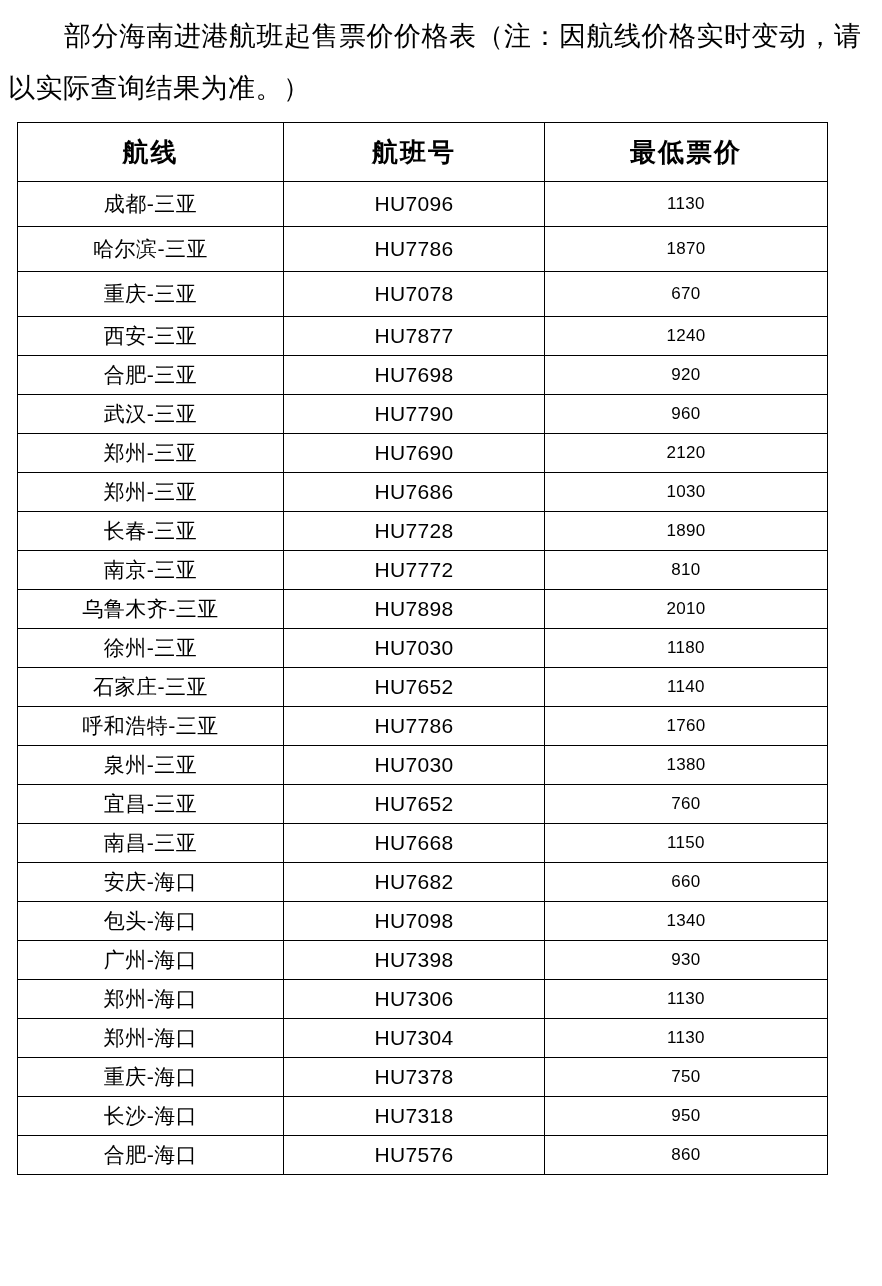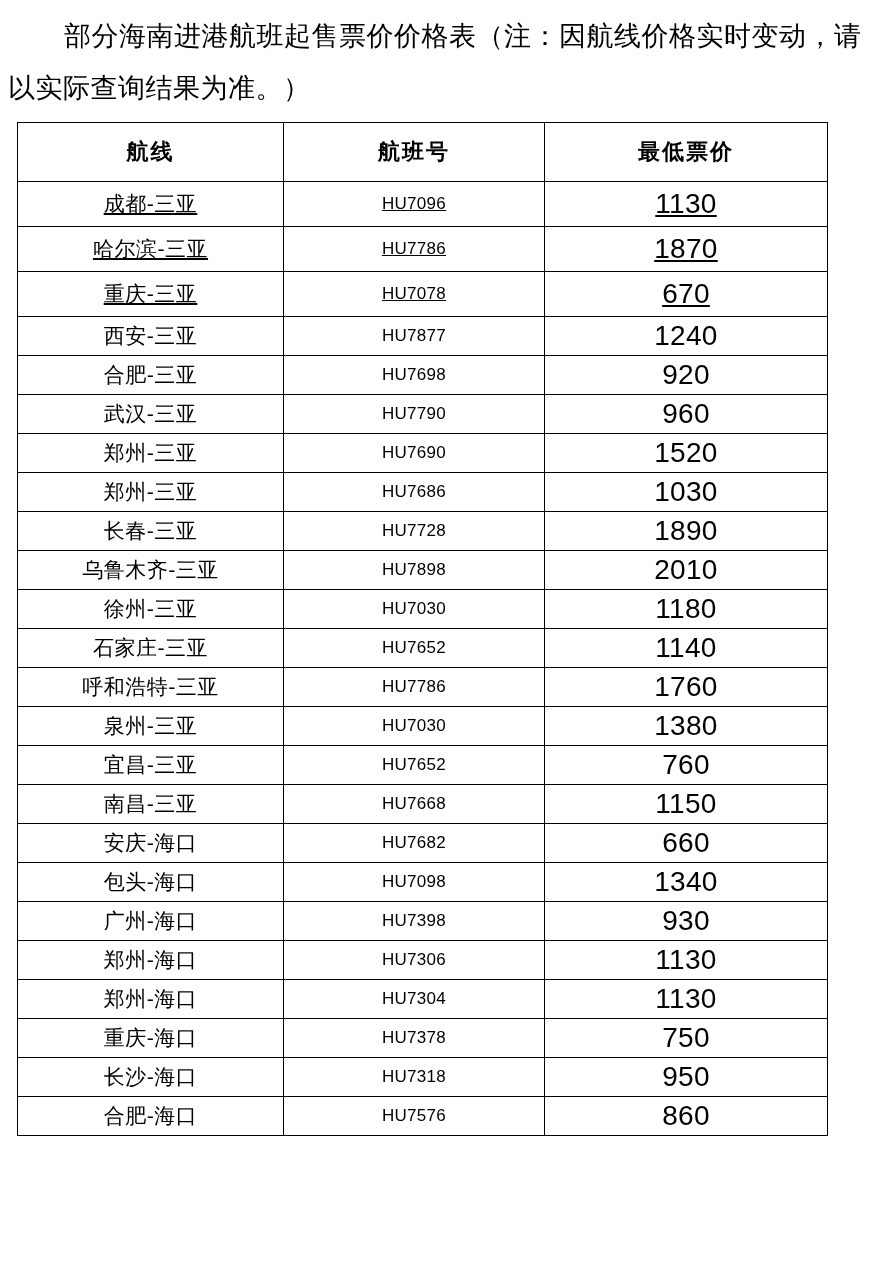--- a/index.html
+++ b/index.html
@@ -56,46 +56,46 @@
     background: #ffffff;
   }
   .col-route   { width: 266px; }
   .col-flight  { width: 261px; }
   .col-fare    { width: 283px; }
 
   thead th {
     height: 58px;
     font-family: "DejaVu Serif", "Liberation Serif", serif;
     font-weight: bold;
-    font-size: 22px;
+    font-size: 26px;
     letter-spacing: 2px;
   }
 
   tbody tr { height: 38px; }
   tbody td { height: 38px; }
 
   td.route {
     font-family: "DejaVu Serif", "Liberation Serif", serif;
     font-size: 21px;
     letter-spacing: 0.5px;
   }
   td.flight {
     font-family: "Liberation Sans", "DejaVu Sans", sans-serif;
+    font-size: 21px;
+    letter-spacing: 0.3px;
+  }
+  td.fare {
+    font-family: "Liberation Sans", "DejaVu Sans", sans-serif;
     font-size: 17px;
     letter-spacing: 0.3px;
   }
-  td.fare {
-    font-family: "Liberation Sans", "DejaVu Sans", sans-serif;
-    font-size: 28px;
-    letter-spacing: 0.3px;
-  }
 
   
   tbody tr.tall { height: 44px; }
-  tbody tr.tall td { height: 44px; text-decoration: underline; }
+  tbody tr.tall td { height: 44px; }
 </style>
 </head>
 <body>
 
 <div class="page">
 
   <div class="doc-title">部分海南进港航班起售票价价格表（注：因航线价格实时变动，请以实际查询结果为准。）</div>
 
   <table class="fare-table">
     <colgroup>
@@ -137,33 +137,38 @@
           <td class="fare">920</td>
         </tr>
         <tr>
           <td class="route">武汉-三亚</td>
           <td class="flight">HU7790</td>
           <td class="fare">960</td>
         </tr>
         <tr>
           <td class="route">郑州-三亚</td>
           <td class="flight">HU7690</td>
-          <td class="fare">1520</td>
+          <td class="fare">2120</td>
         </tr>
         <tr>
           <td class="route">郑州-三亚</td>
           <td class="flight">HU7686</td>
           <td class="fare">1030</td>
         </tr>
         <tr>
           <td class="route">长春-三亚</td>
           <td class="flight">HU7728</td>
           <td class="fare">1890</td>
         </tr>
         <tr>
+          <td class="route">南京-三亚</td>
+          <td class="flight">HU7772</td>
+          <td class="fare">810</td>
+        </tr>
+        <tr>
           <td class="route">乌鲁木齐-三亚</td>
           <td class="flight">HU7898</td>
           <td class="fare">2010</td>
         </tr>
         <tr>
           <td class="route">徐州-三亚</td>
           <td class="flight">HU7030</td>
           <td class="fare">1180</td>
         </tr>
         <tr>

